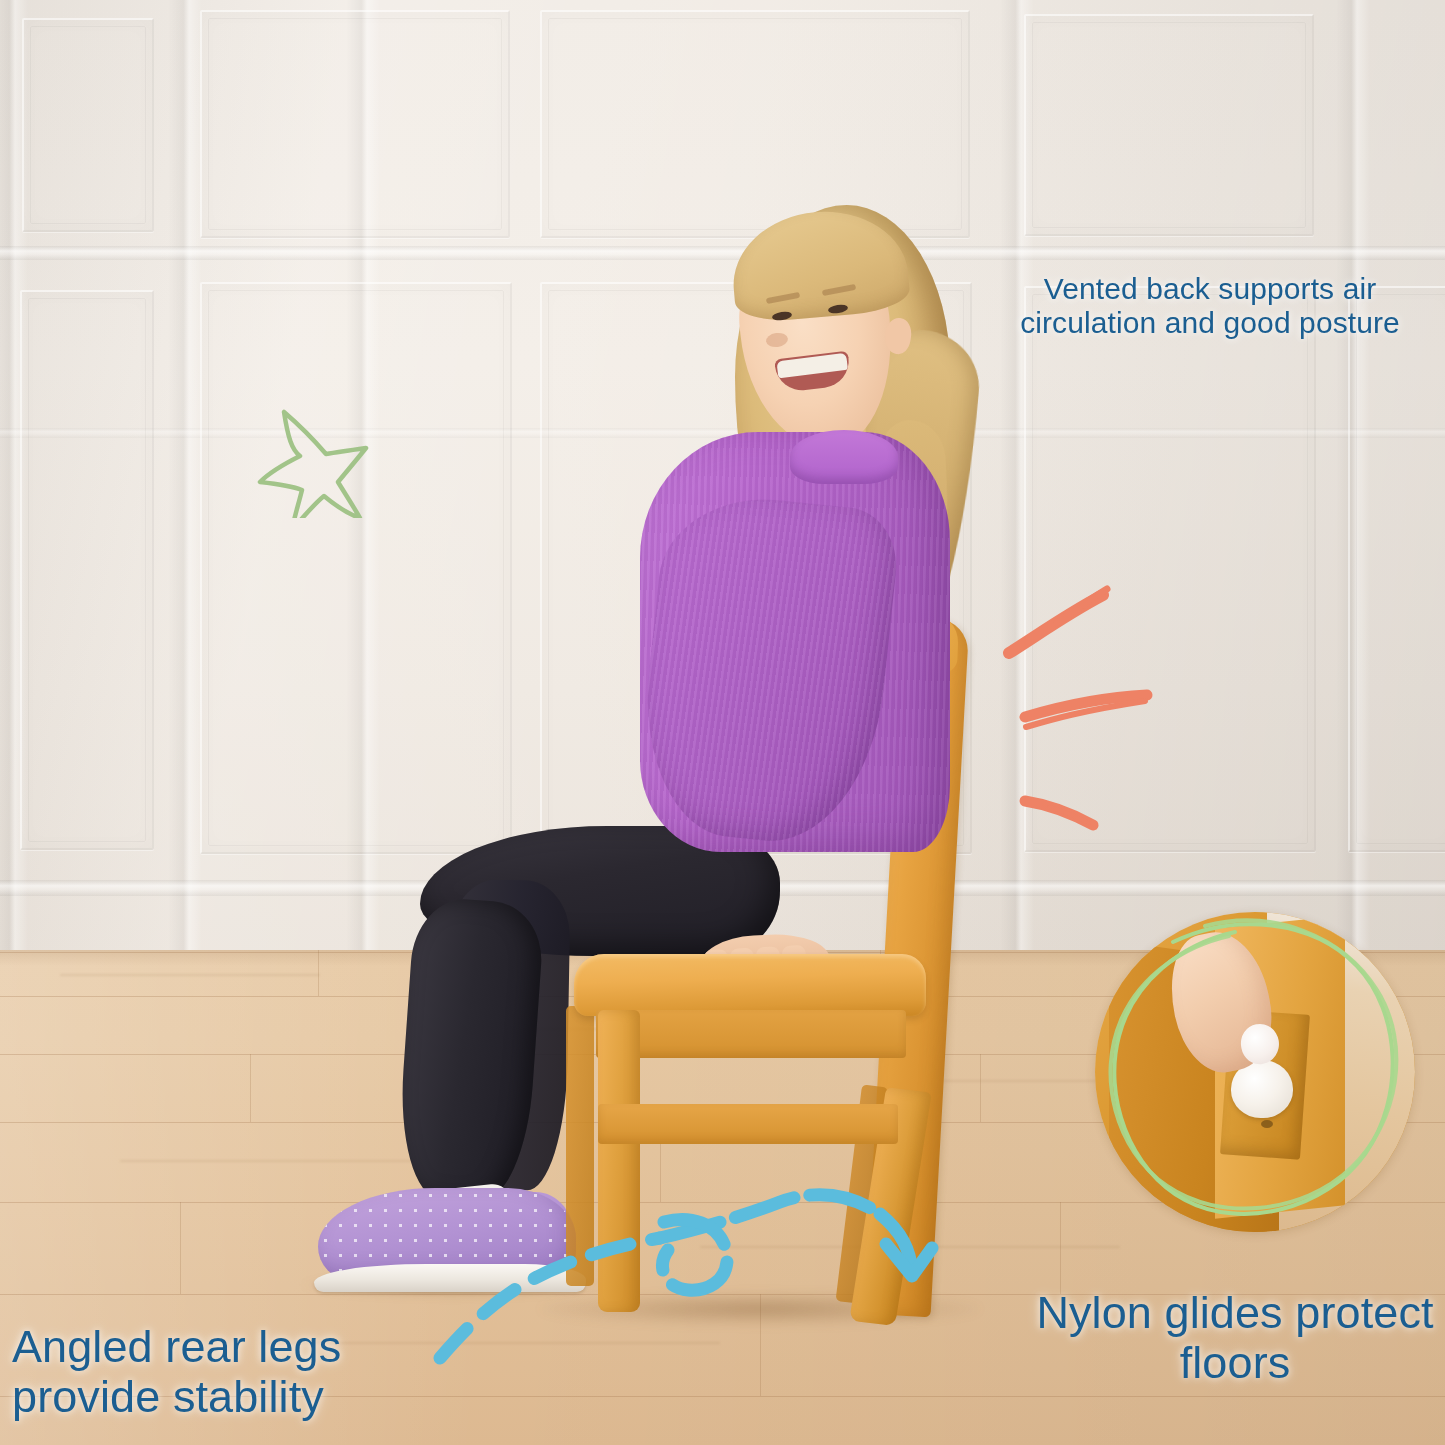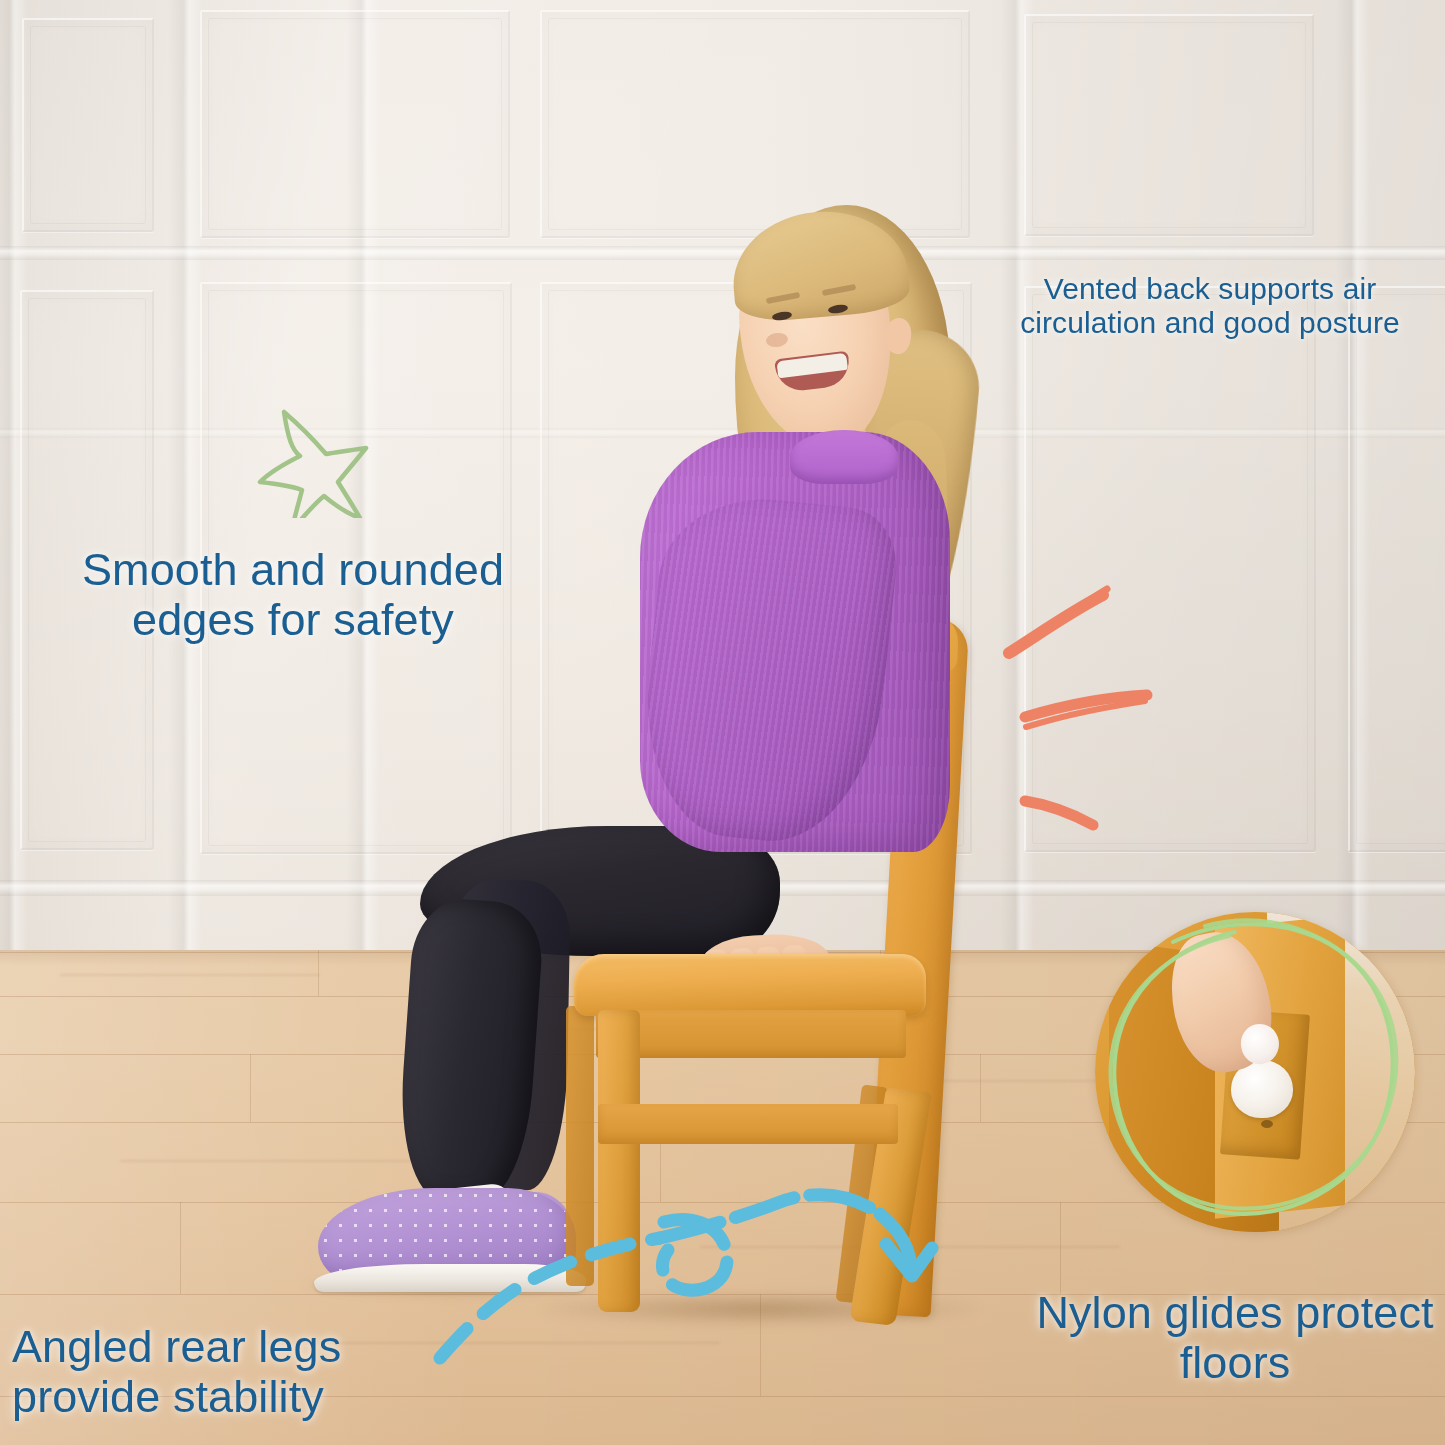--- a/index.html
+++ b/index.html
@@ -478,19 +478,18 @@
       <path d="M88 42 C150 12 228 20 272 66 C316 112 320 198 280 254
                C240 310 156 330 100 300 C44 270 18 196 34 136 C48 82 96 44 150 32" fill="none" stroke="#a8d88e" stroke-width="4" stroke-linecap="round"></path>
       <path d="M120 26 C188 8 258 36 292 90 C326 144 314 222 266 268
                C218 314 134 322 82 286 C30 250 12 176 36 120 C56 74 100 46 144 36" fill="none" stroke="#a8d88e" stroke-width="4" stroke-linecap="round" opacity=".9"></path>
     </svg>
   </div>
 
 
   <div class="callout" id="callout-vented">Vented back supports air circulation and good posture</div>
 
-  <div class="callout" id="callout-smooth">Smooth and rounded edges for safety</div>
 
   <div class="callout" id="callout-angled">Angled rear legs provide stability</div>
 
   <div class="callout" id="callout-nylon">Nylon glides protect floors</div>
 
 </div>
 
 </body></html>

